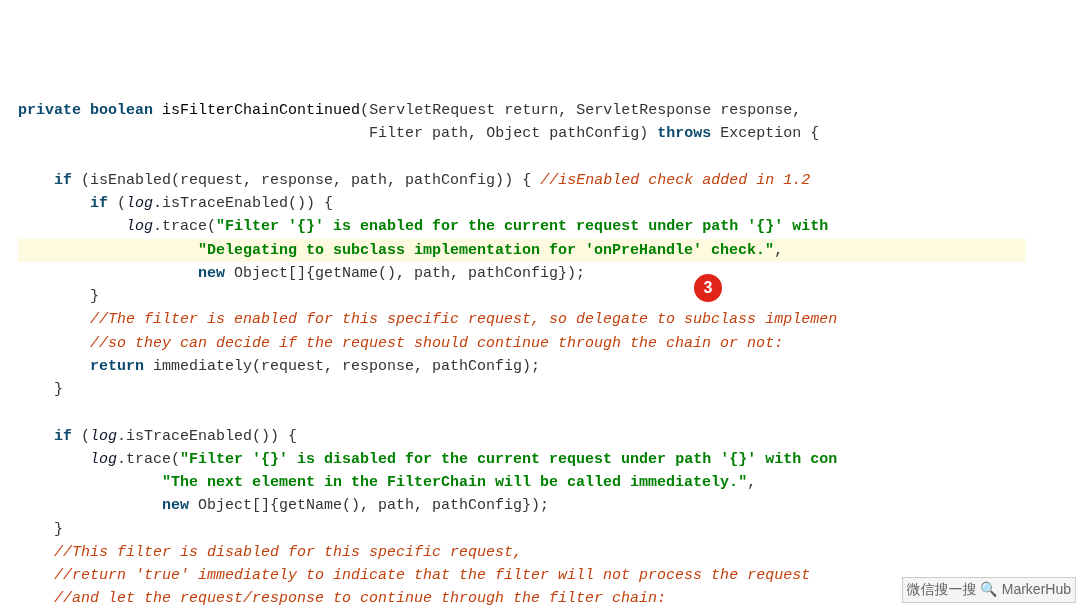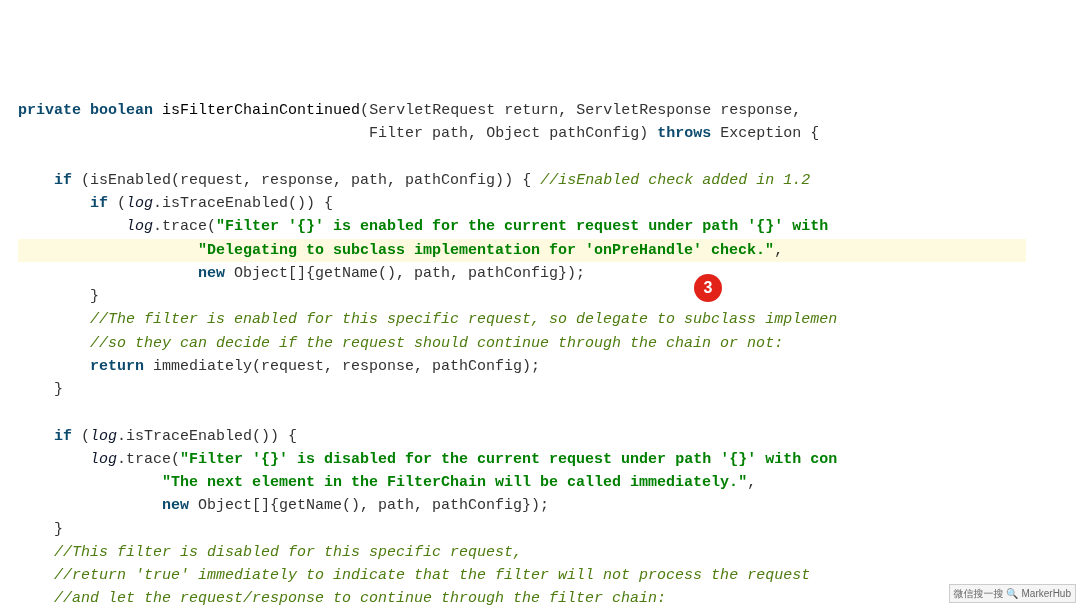--- a/index.html
+++ b/index.html
@@ -13,21 +13,21 @@
     white-space: pre;
     overflow: hidden;
     width: 1080px;
     height: 607px;
     box-sizing: border-box;
     position: relative;
   }
   .kw { color: #0c4a6e; font-weight: bold; }
   .mname { color: #000000; }
   .str { color: #008000; font-weight: bold; }
-  .cm  { color: #4d7c0f; font-style: italic; }
+  .cm  { color: #c2410c; font-style: italic; }
   .field { color: #0f172a; font-style: italic; }
   .hl { background: #fdfae0; display: inline-block; }
   .badge {
     position: absolute;
     width: 28px;
     height: 28px;
     border-radius: 50%;
     background: #e2231a;
     color: #ffffff;
     font-weight: bold;
@@ -35,21 +35,21 @@
     text-align: center;
     line-height: 28px;
     font-family: Arial, sans-serif;
     font-style: normal;
   }
   .watermark {
     position: absolute;
     right: 4px;
     bottom: 4px;
     font-family: Arial, sans-serif;
-    font-size: 10px;
+    font-size: 14px;
     color: #666;
     background: #f5f5f5;
     border: 1px solid #ccc;
     padding: 1px 4px;
     white-space: nowrap;
   }
 </style>
 </head>
 <body>
 

